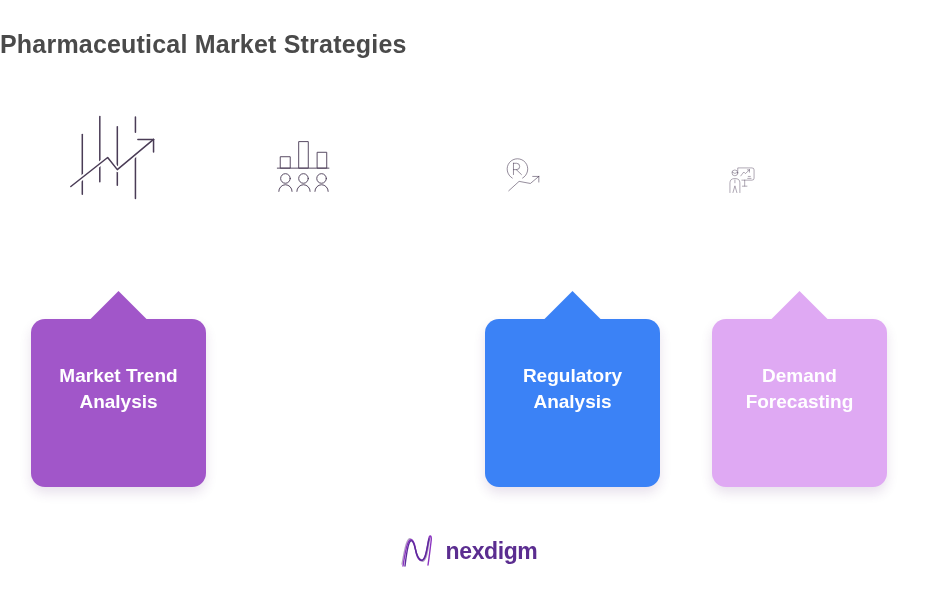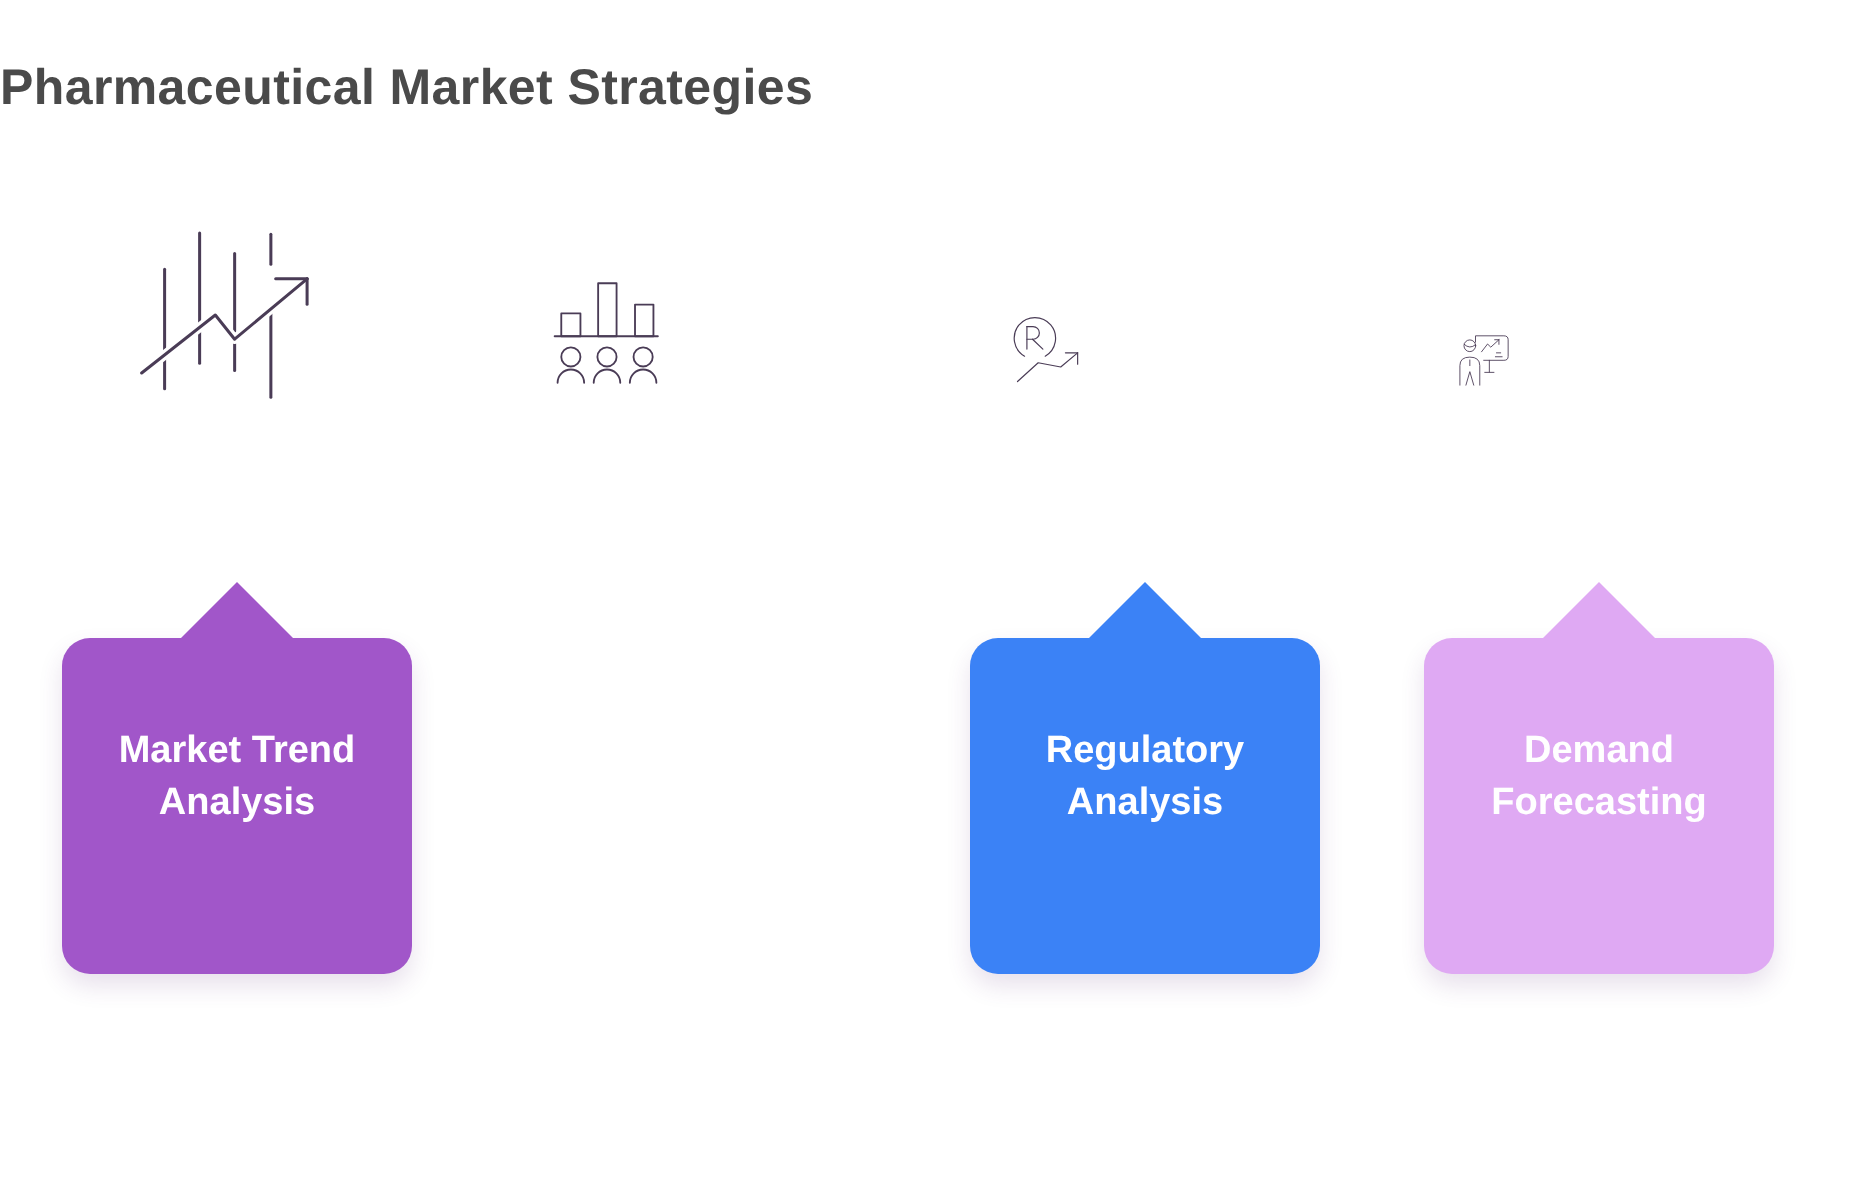--- a/index.html
+++ b/index.html
@@ -123,14 +123,22 @@
   </div>
 
   <div class="card" style="left: 712px; background-color: rgb(223, 169, 243);">
     <div class="card-tab"></div>
     <div class="card-label">
       <div>Demand</div>
       <div>Forecasting</div>
     </div>
   </div>
 
+  <div class="brand">
+    <svg class="brand-mark" viewBox="0 0 40 40">
+      <path d="M 3,33 C 6,16 8,6 12,8 C 17,11 16,27 22,30 C 28,33 29,16 31,6" style="stroke:var(--logo_wave_echo,#b3a1c4);stroke-width:1.3"></path>
+      <path d="M 4,35 C 7,16 9,7 13,9 C 18,12 15,26 21,29 C 27,32 28,15 30,7 C 31,3 33,5 32,11 C 31,19 30,28 29,34" style="stroke:var(--logo_wave_violet,#8b34c0);stroke-width:1.4"></path>
+      <path d="M 6,35 C 8,18 10,8 13,10 C 17,13 16,27 22,29 C 27,31 28,16 30,8" style="stroke:var(--logo_wave_dark,#5c2b9b);stroke-width:1.4"></path>
+    </svg>
+    <span class="brand-word">nexdigm</span>
+  </div>
 
 </div>
 
 </body></html>

